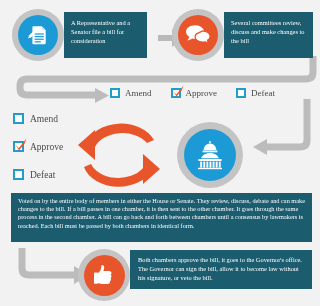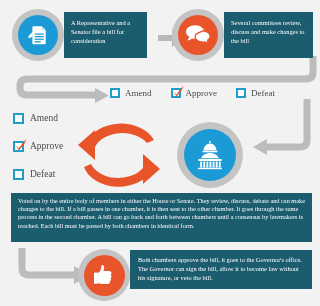--- a/index.html
+++ b/index.html
@@ -29,21 +29,21 @@
     position:absolute;
     background:#1b5c6e;
     color:#ffffff;
     box-sizing:border-box;
     font-family:"Liberation Serif", serif;
   }
   .tealbox .txt{display:block;}
 
   
   .cbgroup{position:absolute;}
-  .cbitem{display:flex;align-items:flex-start;}
+  .cbitem{display:flex;align-items:center;}
   .cbbox{
     box-sizing:border-box;
     border:2px solid #1f9ecb;
     background:#ffffff;
     position:relative;
     flex:0 0 auto;
   }
   .cbbox .tick{
     position:absolute;left:-3px;top:-7px;
     width:16px;height:16px;

